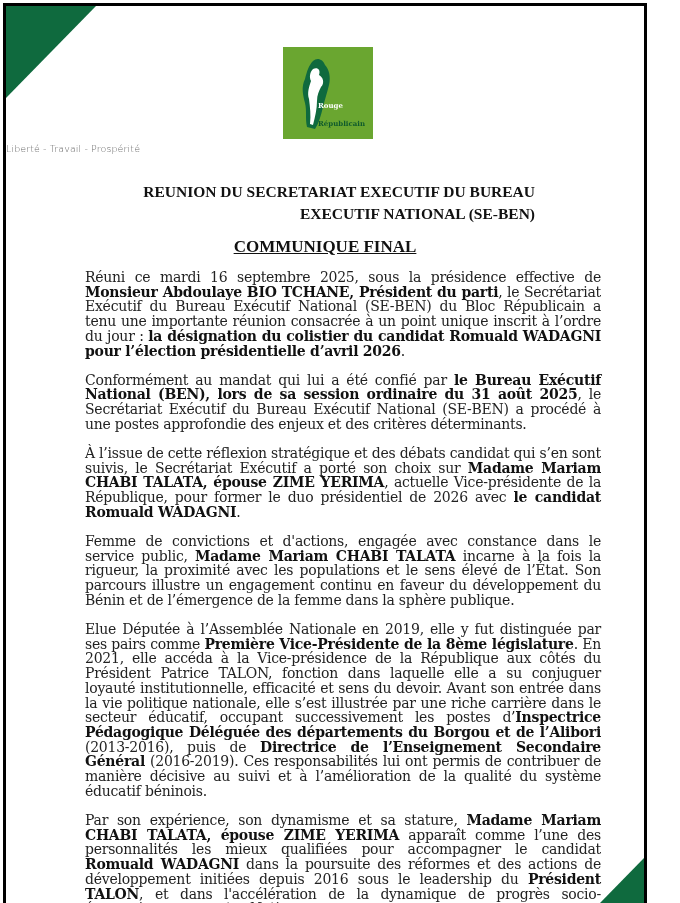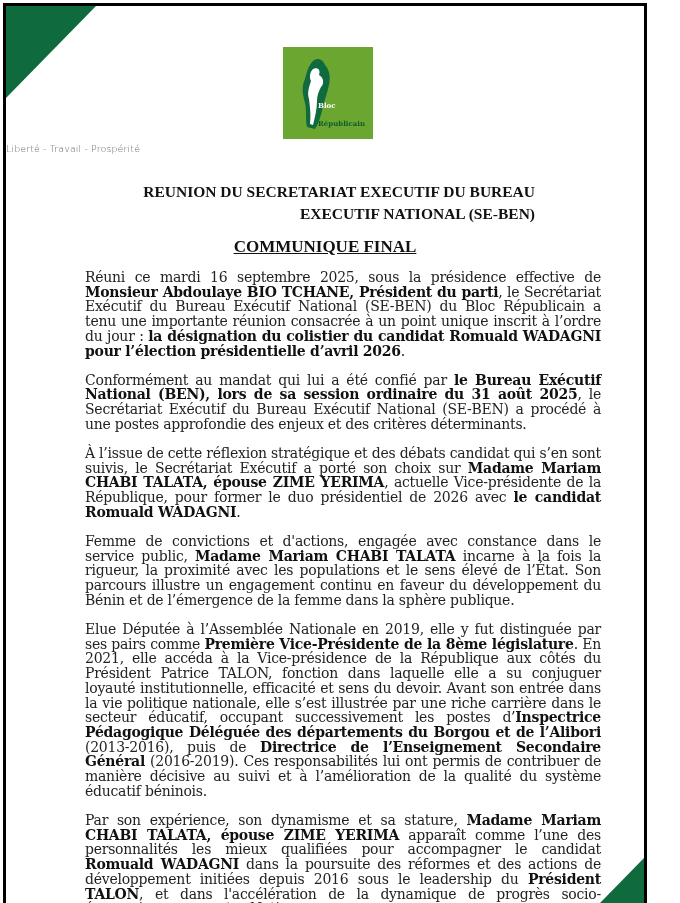--- a/index.html
+++ b/index.html
@@ -37,21 +37,21 @@
 <div class="page">
   <svg class="corner-tl-svg" width="95" height="95">
     <polygon points="0,0 90,0 0,92" fill="#0f6a3e"></polygon>
   </svg>
 
   <div class="logo">
     <svg width="90" height="92">
       <path d="M30,14 C34,10 40,12 42,18 C46,22 48,30 46,38 C44,46 42,52 40,60 C38,68 36,76 32,82 L24,80 C22,72 24,64 22,56 C20,48 18,40 22,32 C24,24 26,18 30,14 Z" fill="#0f6a3e"></path>
       <path d="M30,22 C34,20 38,22 36,28 C40,30 42,36 38,40 C36,44 34,48 34,54 C34,62 32,70 30,78 L27,77 C28,68 27,60 26,52 C24,46 26,40 28,34 C26,30 27,25 30,22 Z" fill="#ffffff"></path>
     </svg>
-    <span class="logo-text1">Bloc</span>
+    <span class="logo-text1">Rouge</span>
     <span class="logo-text2">Républicain</span>
   </div>
 
   <div class="motto">Liberté - Travail - Prospérité</div>
 
   <div class="title">
     <div style="width:420px;margin:0 auto;">REUNION DU SECRETARIAT EXECUTIF DU BUREAU EXECUTIF NATIONAL (SE-BEN)</div>
   </div>
 
   <div class="subtitle">COMMUNIQUE FINAL</div>

